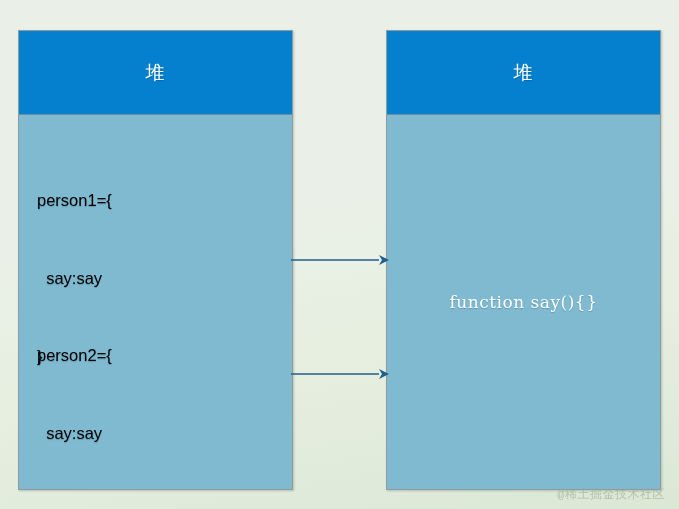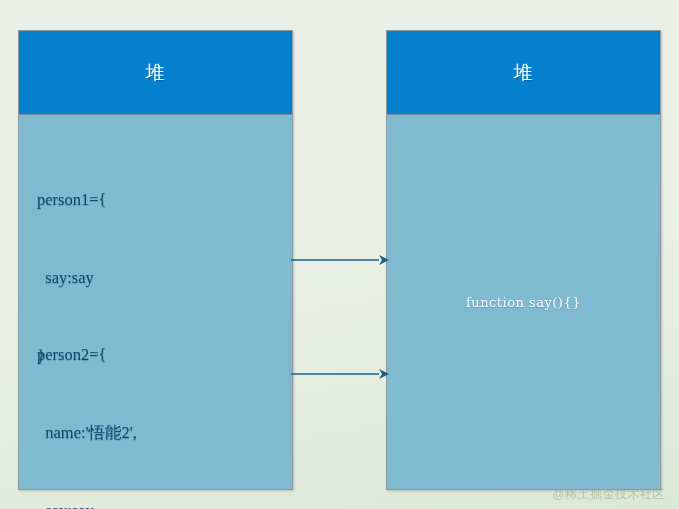--- a/index.html
+++ b/index.html
@@ -56,22 +56,22 @@
 
   .panel-body {
     position: relative;
     height: calc(100% - 84px);
   }
 
   
   .code-block {
     position: absolute;
     left: 18px;
-    color: #0c4a6e;
-    font-family: Liberation Serif, serif;
+    color: #000000;
+    font-family: Liberation Sans, sans-serif;
     font-size: 16.5px;
     line-height: 26px;
     white-space: pre;
     text-shadow: 0 1px 1px rgba(40,70,90,0.30);
   }
   #code-person1 { top: 20px; }
   #code-person2 { top: 175px; }
 
   .code-line { display: block; }
 
@@ -80,41 +80,41 @@
     position: absolute;
     top: 0;
     left: 0;
     right: 0;
     bottom: 0;
     display: flex;
     align-items: center;
     justify-content: center;
     color: #ffffff;
     font-family: "DejaVu Serif", serif;
-    font-size: 13px;
+    font-size: 17px;
     letter-spacing: 0.5px;
     text-shadow: 0 1px 1px rgba(40,70,90,0.30);
   }
 
   
   .arrow {
     position: absolute;
     left: 291px;
     width: 98px;
     height: 14px;
   }
   #arrow-top    { top: 253px; }
   #arrow-bottom { top: 367px; }
 
   
   #watermark {
     position: absolute;
     right: 14px;
     bottom: 6px;
-    font-family: Liberation Sans, sans-serif;
+    font-family: Liberation Mono, monospace;
     font-size: 12px;
     color: rgba(150,165,140,0.58);
     letter-spacing: 0.5px;
     user-select: none;
   }
 </style>
 </head>
 <body>
 
 <div id="canvas">
@@ -126,21 +126,20 @@
     <div class="panel-body">
 
       <div class="code-block" id="code-person1">
         <span class="code-line">person1={</span>
         <span class="code-line">  say:say</span>
         <span class="code-line">}</span>
       </div>
 
       <div class="code-block" id="code-person2">
         <span class="code-line">person2={</span>
-        <span class="code-line">  name:'悟能2',</span>
         <span class="code-line">  say:say</span>
         
       </div>
 
     </div>
   </div>
 
   <div class="panel" id="panel-right">
     <div class="panel-header">
       <span class="panel-header-label">堆</span>

